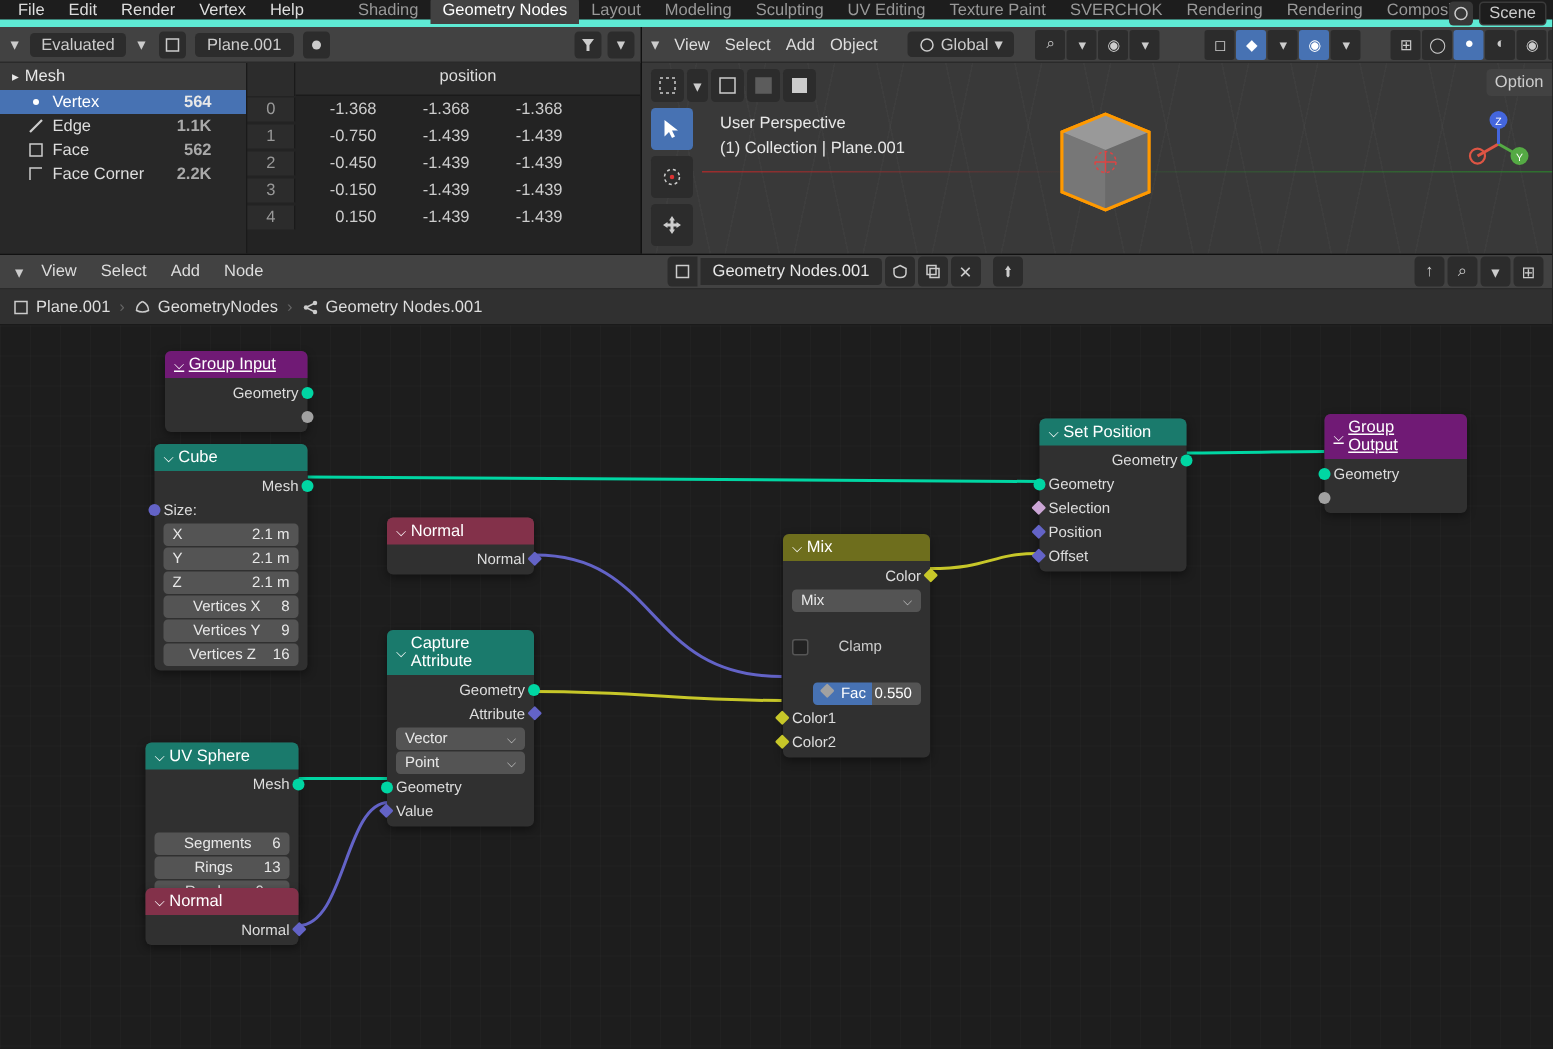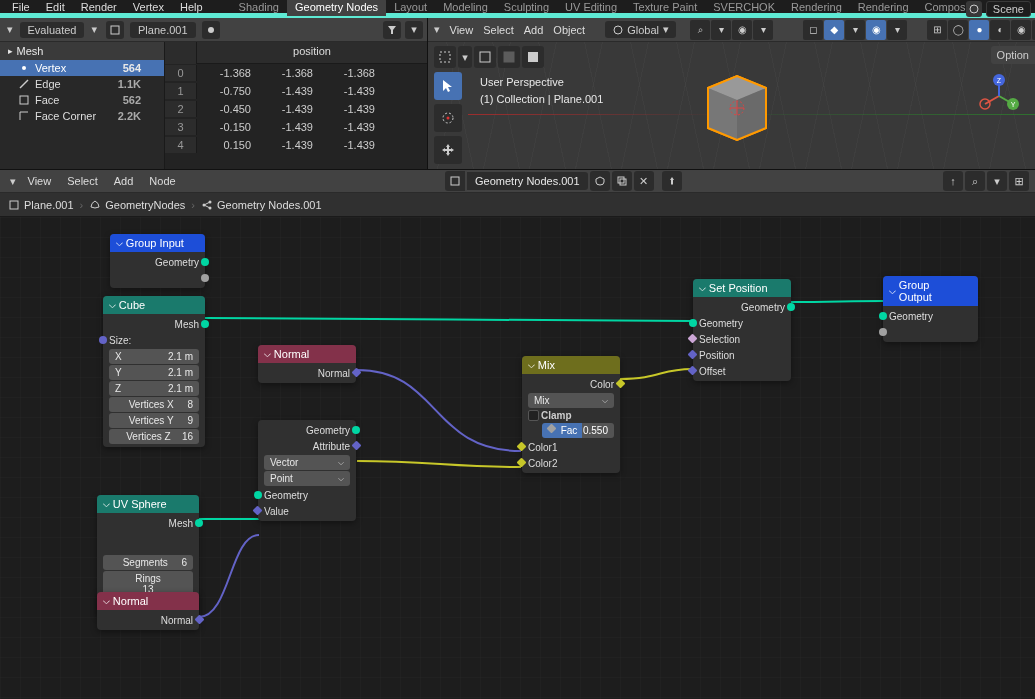--- a/index.html
+++ b/index.html
@@ -95,40 +95,40 @@
   }
   .node-canvas svg.wires { position:absolute; inset:0; width:100%; height:100%; pointer-events:none; }
   
   .node { position: absolute; background: #303030; border-radius: 4px; overflow: visible; box-shadow: 0 2px 6px rgba(0,0,0,0.4); }
   .node-hdr { padding: 3px 16px 3px 6px; font-size: 11px; color: #fff; border-radius: 4px 4px 0 0; display:flex; align-items:center; gap:3px; }
   .node-hdr::before { content:"⌵"; font-size:9px; }
   .node-hdr.geom { background: #1a7a6c; }
   .node-hdr.input { background: #83314a; }
   .node-hdr.attr { background: #1a7a6c; }
   .node-hdr.mix { background: #6e6e1d; }
-  .node-hdr.util { background: #1d4ed8; }
+  .node-hdr.util { background: #701a75; text-decoration: underline; }
   .node-body { padding: 2px 0; }
   .node-row { display: flex; align-items: center; padding: 1px 6px; font-size: 10px; color: #ddd; min-height: 16px; position:relative; }
   .node-row.right { justify-content: flex-end; }
   .node-row.left { justify-content: flex-start; }
   .node-row .socket { width: 8px; height: 8px; border-radius: 50%; position: absolute; top: 4px; }
   .socket.out { right: -4px; }
   .socket.in { left: -4px; }
   .socket.geom { background: #00d6a3; }
   .socket.vec { background: #6363c7; }
   .socket.col { background: #c7c729; }
   .socket.int { background: #598c5c; }
   .socket.float { background: #a1a1a1; }
   .socket.bool { background: #cca6d6; border-radius: 1px; }
   .socket.diamond { border-radius: 1px; transform: rotate(45deg); width:7px; height:7px; }
   .node-field { background: #545454; border-radius: 3px; margin: 1px 6px; padding: 2px 6px; font-size: 10px; color: #e8e8e8; display:flex; justify-content:space-between; align-items:center; }
   .node-field.slider { background: #545454; }
   .node-field.dropdown::after { content:"⌵"; font-size:8px; color:#ccc; }
   .node-field .val { color: #e8e8e8; }
-  .node-check { display:flex; align-items:center; gap:2px; padding:1px 6px; font-size:10px;font-weight:bold; }
+  .node-check { display:flex; align-items:center; gap:20px; padding:17px 6px; font-size:10px; }
   .node-check .box { width:11px; height:11px; background:#222; border:1px solid #555; border-radius:2px; }
   .node-fac { background: linear-gradient(to right, #4772b3 55%, #545454 55%); border-radius:3px; margin:1px 6px; padding:2px 6px; font-size:10px; display:flex; justify-content:space-between; color:#fff; }
   
   .mini-icon { width:12px; height:12px; display:inline-block; }
 </style>
 </head>
 <body>
 
 <div class="top-menu">
   <span class="menu-item">File</span>
@@ -516,20 +516,21 @@
     <div class="node-hdr input">Normal</div>
     <div class="node-body">
       <div class="node-row right">
           <span>Normal</span>
           <span class="socket out vec diamond"></span>
         </div>
     </div>
   </div>
 
   <div class="node" style="left:258px; top:203px; width:98px;">
+    <div class="node-hdr attr">Capture Attribute</div>
     <div class="node-body">
       <div class="node-row right">
           <span>Geometry</span>
           <span class="socket out geom"></span>
         </div>
       <div class="node-row right">
           <span>Attribute</span>
           <span class="socket out vec diamond"></span>
         </div>
       <div class="node-field dropdown">
@@ -623,21 +624,21 @@
     <div class="node-body">
       <div class="node-row right">
           <span>Mesh</span>
           <span class="socket out geom"></span>
         </div>
       <div class="node-field slider" style="position:relative;margin-top:24px;">
           <span class="socket in int" style="left:-10px;"></span>
           <span>Segments</span>
           <span class="val">6</span>
         </div>
-      <div class="node-field slider" style="position:relative;flex-direction:column;">
+      <div class="node-field slider" style="position:relative;">
           <span class="socket in int" style="left:-10px;"></span>
           <span>Rings</span>
           <span class="val">13</span>
         </div>
       <div class="node-field slider" style="position:relative;">
           <span class="socket in float" style="left:-10px;"></span>
           <span>Render</span>
           <span class="val">0 m</span>
         </div>
     </div>

